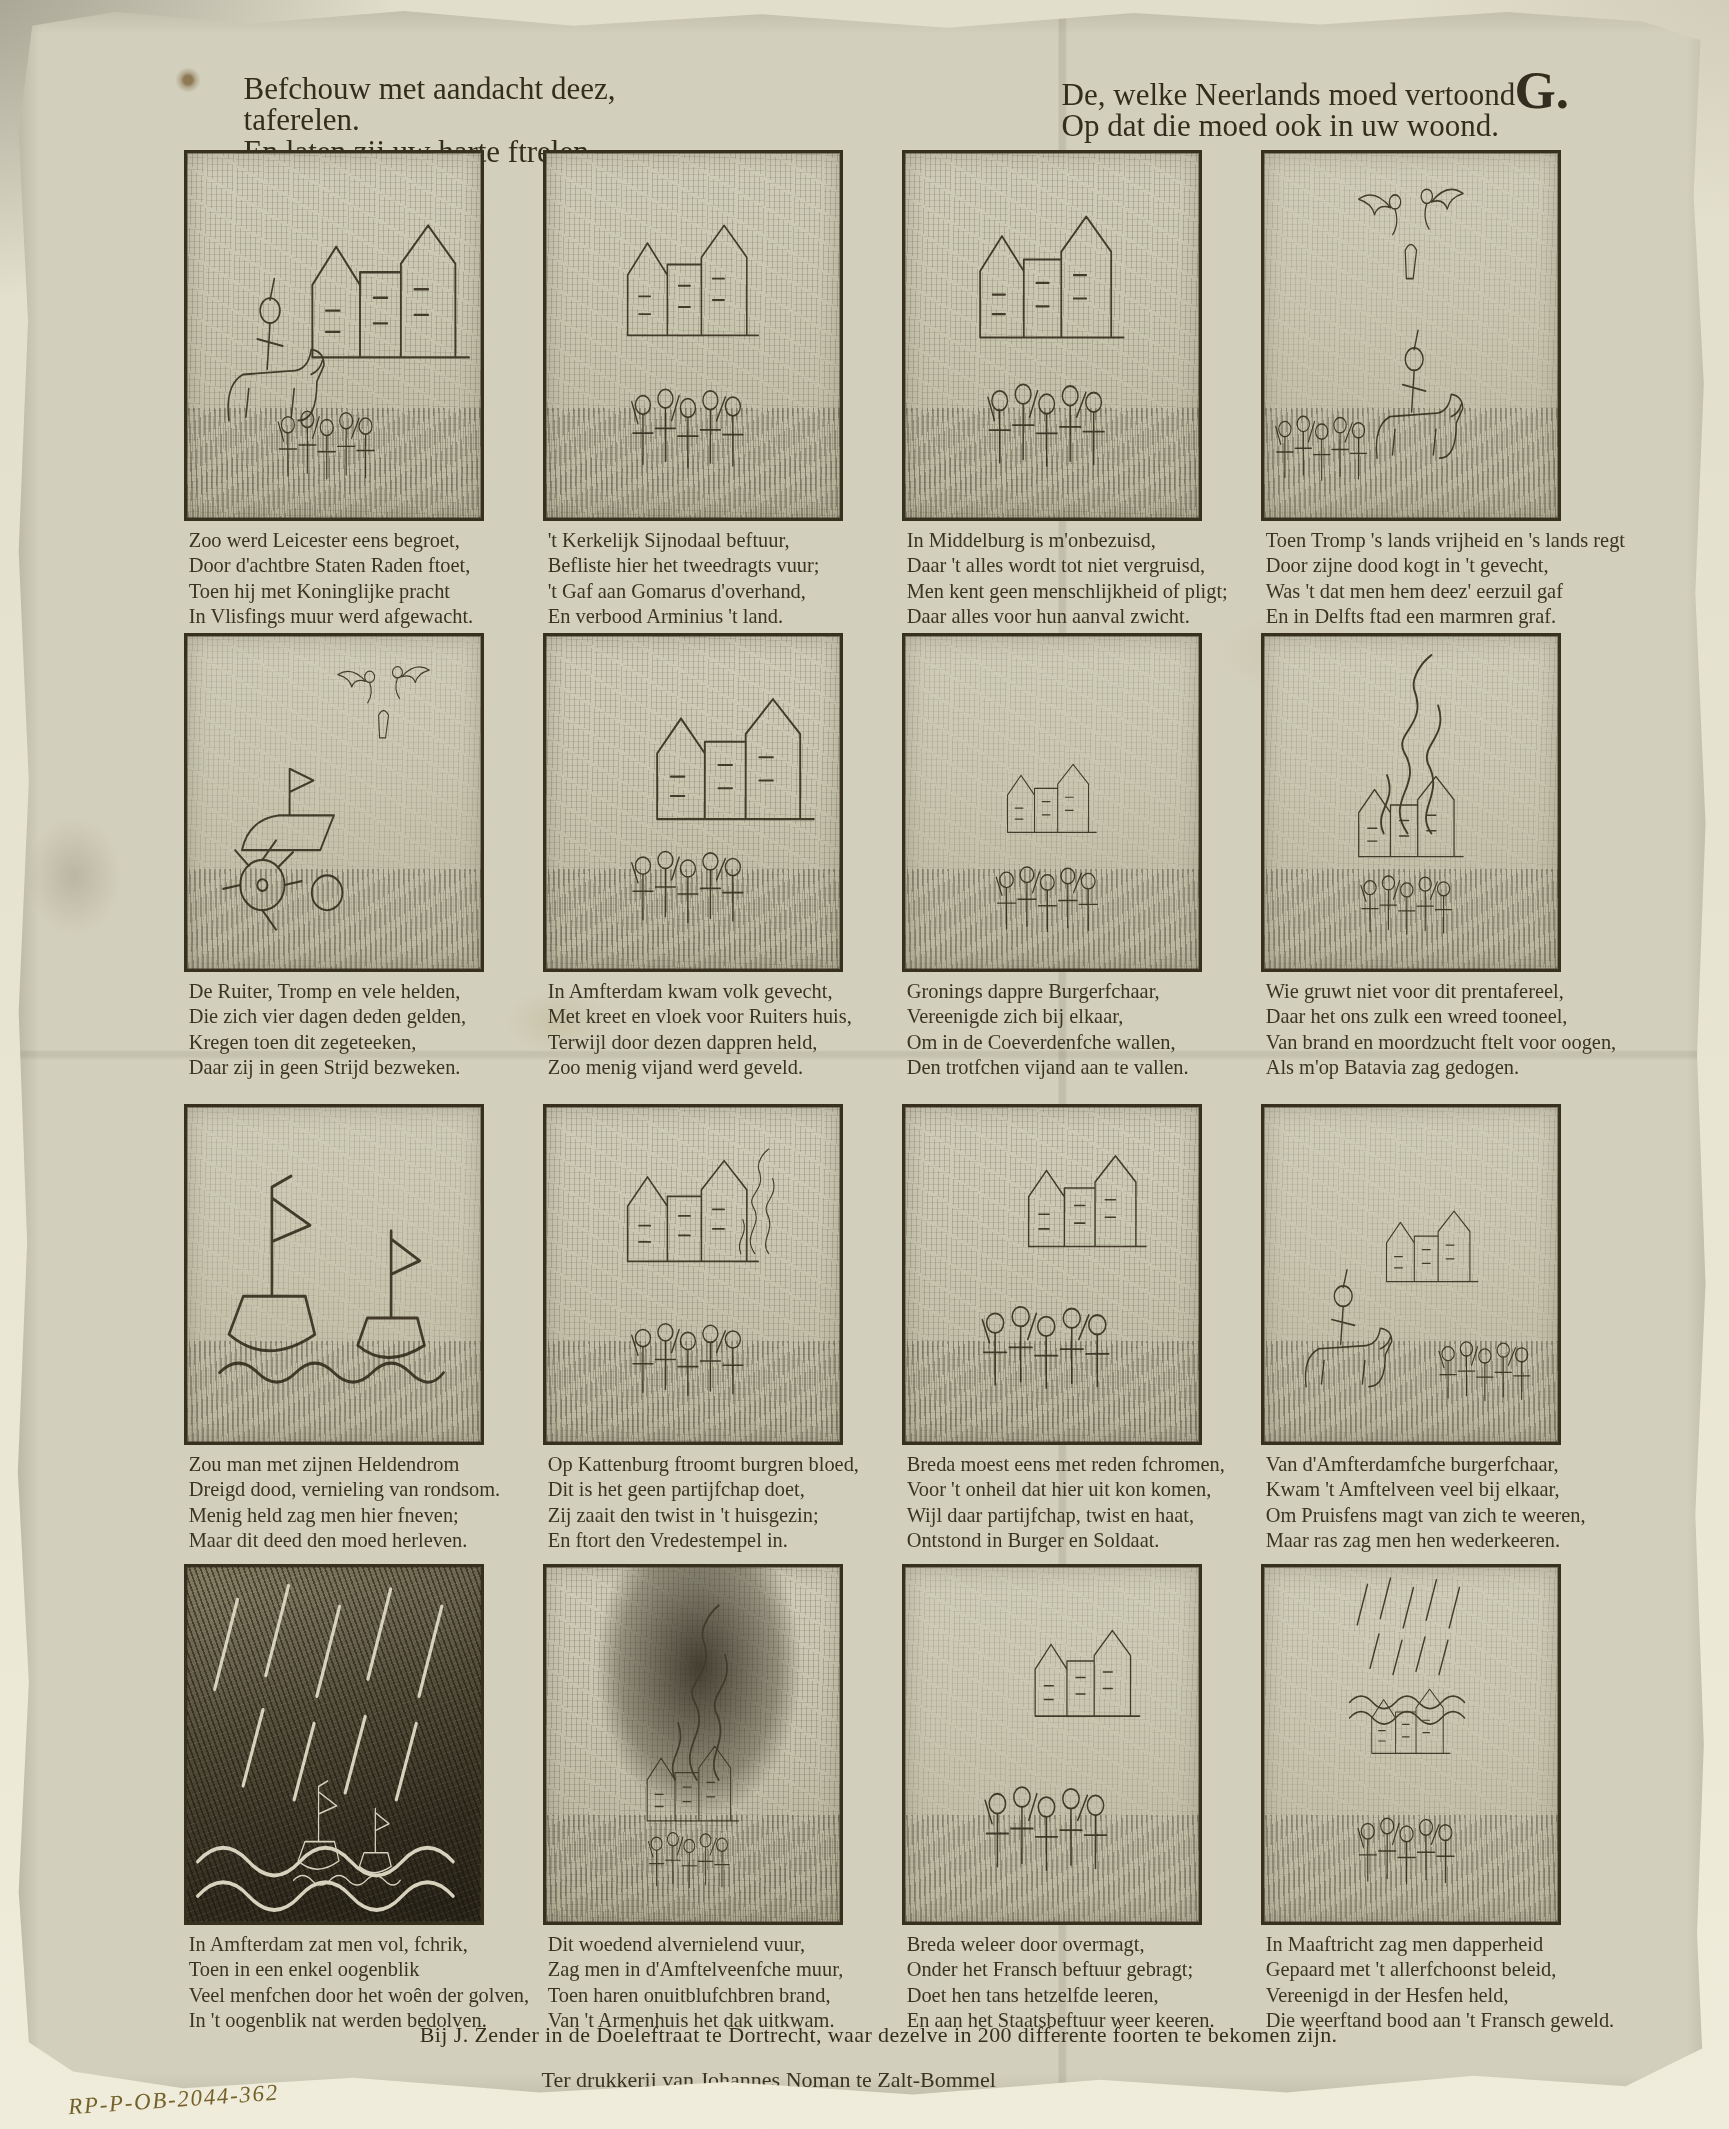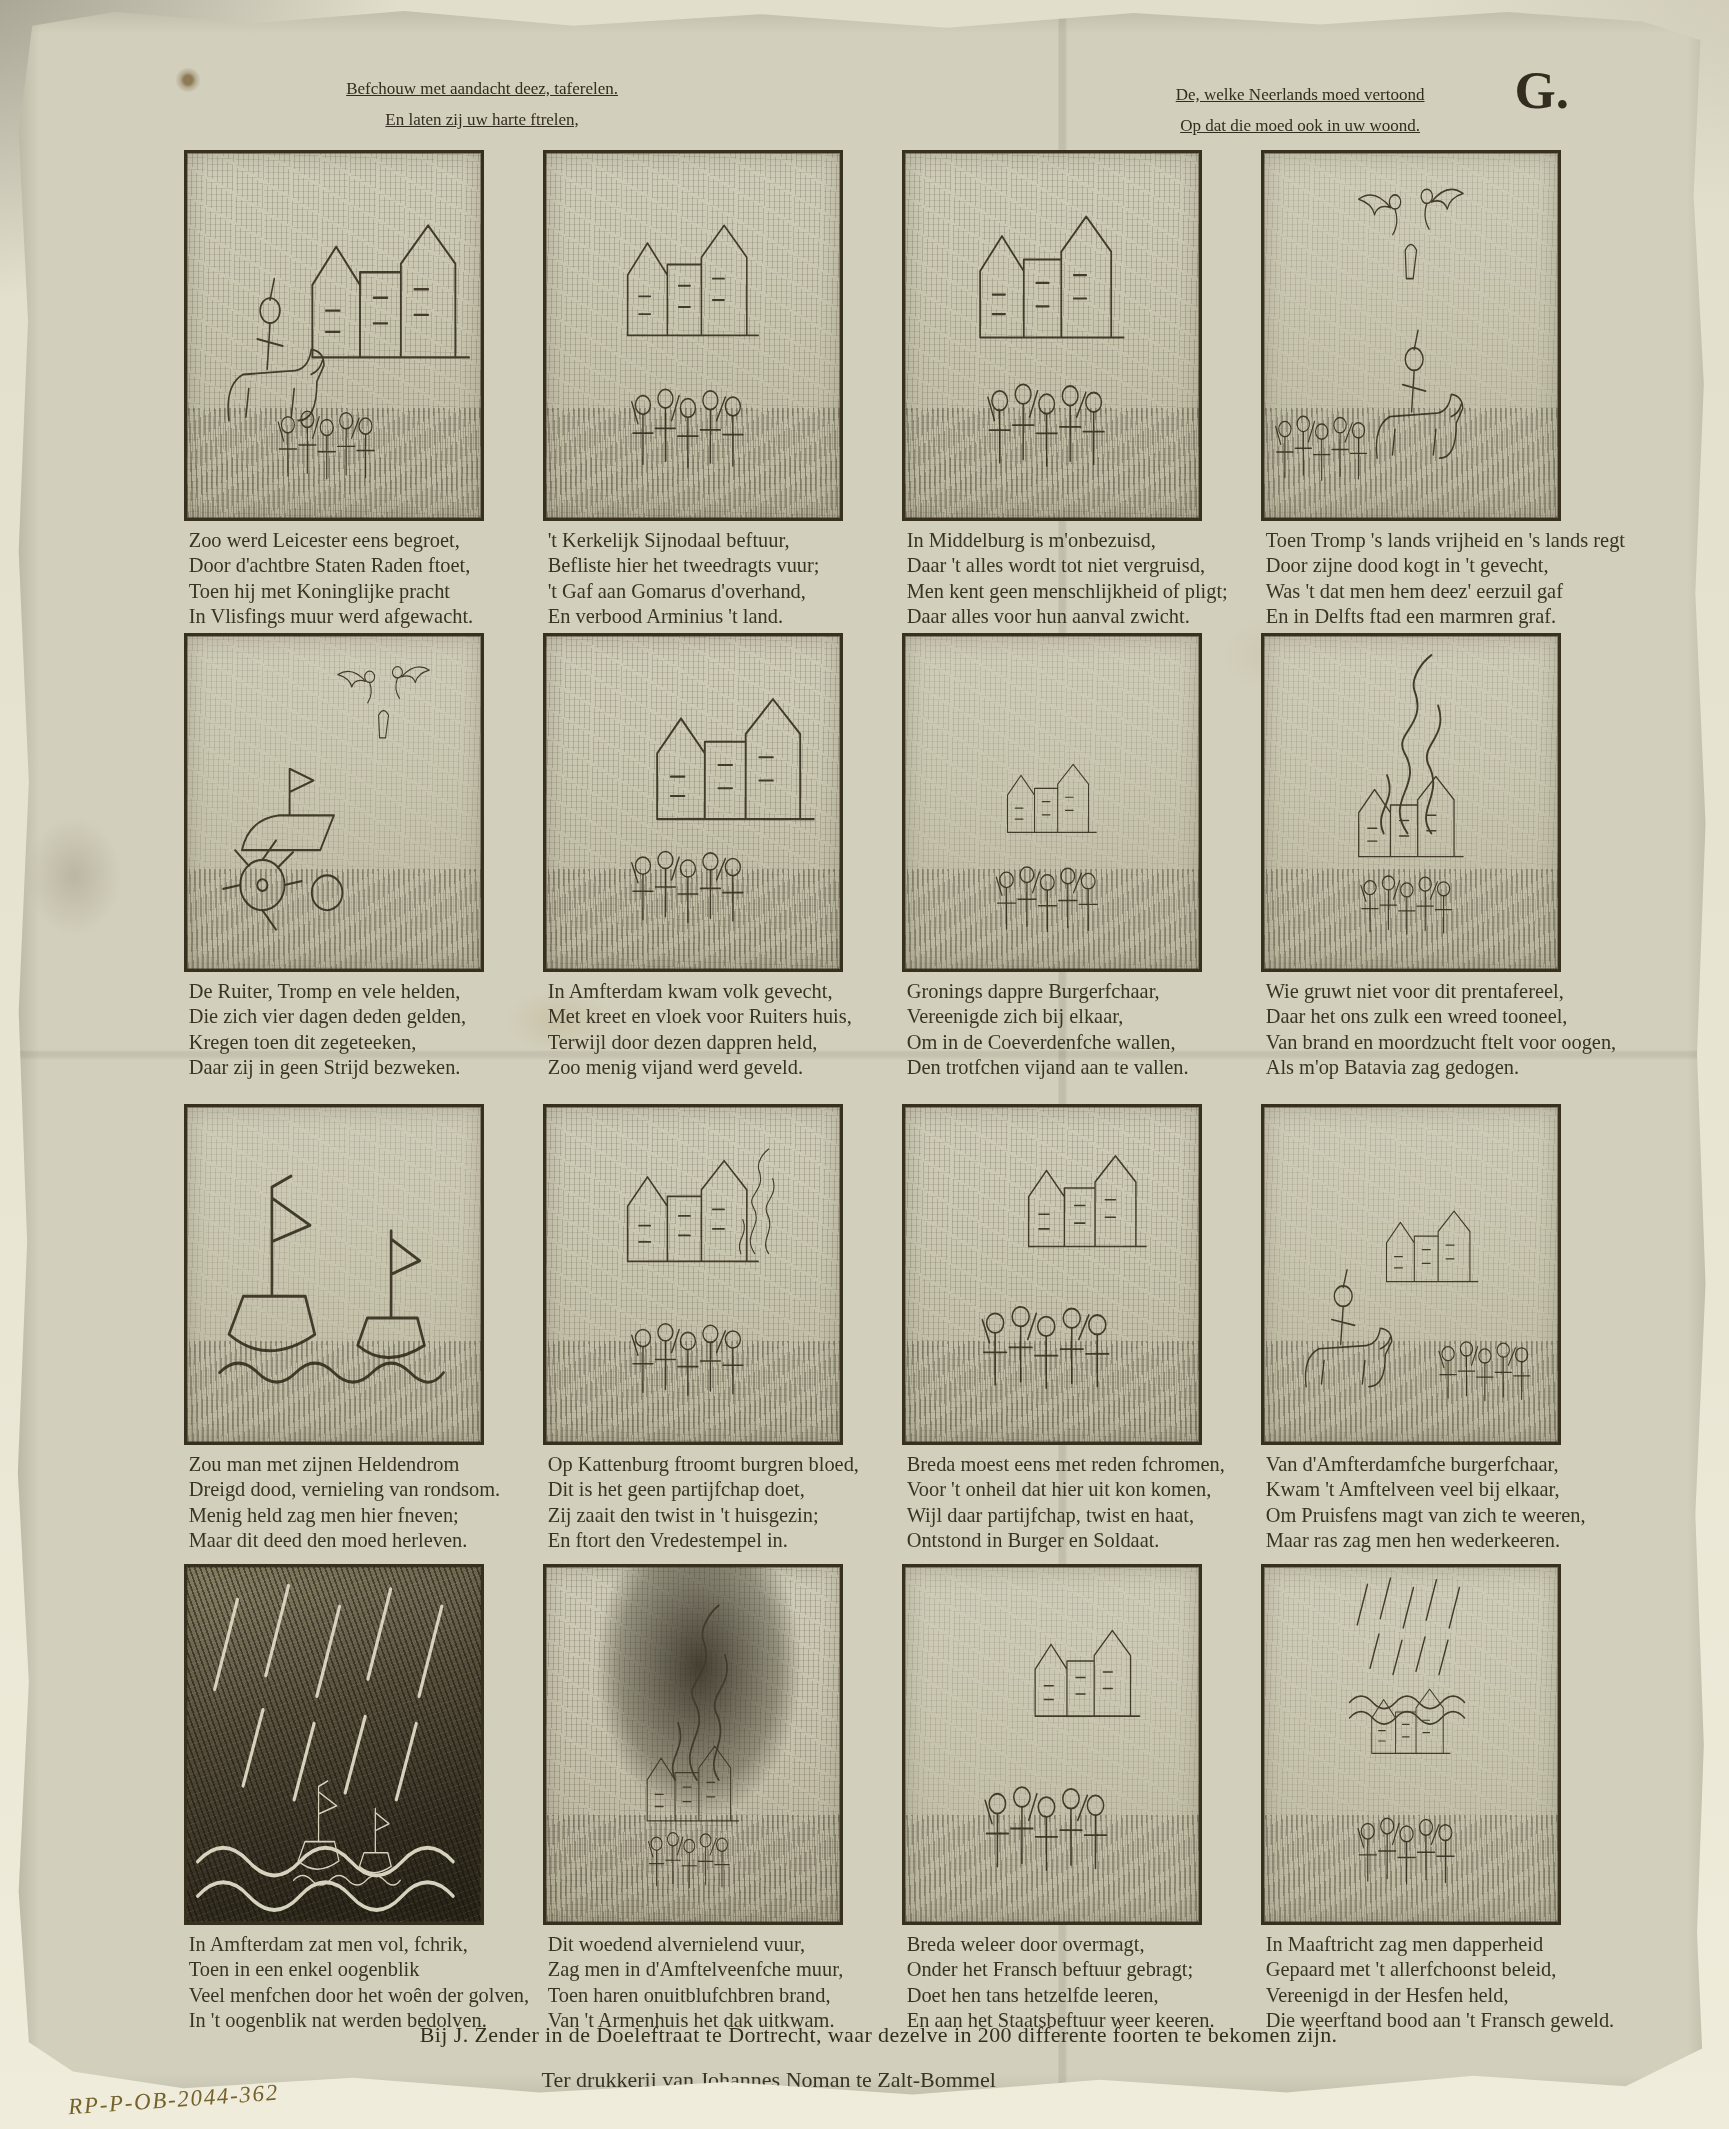--- a/index.html
+++ b/index.html
@@ -23,21 +23,21 @@
       linear-gradient(0deg, rgba(82,76,60,.14), transparent 27px),
       linear-gradient(180deg, rgba(82,76,60,.14), transparent 27px),
       #d2cfbc;
     clip-path:polygon(1.1% 0.9%,6% 0.25%,14% 0.8%,23% 0.2%,33% 0.9%,44% 0.35%,55% 1%,66% 0.3%,77% 0.85%,88% 0.25%,96% 0.7%,99.4% 1.6%,99% 9%,99.6% 18%,99.1% 28%,99.7% 39%,99.2% 50%,99.7% 61%,99.1% 72%,99.6% 83%,99.2% 92%,99.5% 97.5%,95% 99.3%,86% 98.8%,75% 99.6%,64% 99%,53% 99.7%,42% 99.1%,31% 99.6%,20% 98.9%,10% 99.4%,3.5% 98.6%,0.9% 97.2%,0.3% 90%,0.9% 80%,0.25% 70%,0.8% 59%,0.3% 48%,0.9% 37%,0.3% 26%,0.85% 15%,0.3% 6%);
     box-shadow:5.1px 6.8px 19px rgba(50,45,30,.35);
   }
   .crease{position:absolute;inset:0;pointer-events:none;
     background:
       linear-gradient(90deg, transparent 0 61.5%, rgba(60,52,38,.11) 61.6% 61.9%, transparent 62.1%),
       linear-gradient(180deg, transparent 0 49.8%, rgba(60,52,38,.09) 49.9% 50.1%, transparent 50.3%);}
-  .hdr{position:absolute;font-size:17px;line-height:31.5px;text-align:center;color:#332d1f;text-decoration:underline;}
+  .hdr{position:absolute;font-size:31px;line-height:31.5px;text-align:left;color:#332d1f;}
   .hdr-left{left:230px;top:66px;width:477px;}
   .hdr-right{left:1048px;top:72px;width:477px;}
   .series-letter{position:absolute;left:1501px;top:53px;font-size:53px;font-weight:700;color:#332d1f;}
   .row{position:absolute;left:170px;display:grid;grid-template-columns:repeat(4,300px);column-gap:59px;}
   .row-1{top:143px;} .row-2{top:626px;} .row-3{top:1097px;} .row-4{top:1557px;}
   .row-1 .wc{height:371px;} .row-2 .wc{height:339px;} .row-3 .wc{height:341px;} .row-4 .wc{height:361px;}
   .wc{position:relative;border:3.4px solid #37301f;box-sizing:border-box;
     background:linear-gradient(180deg,#cfccb8 0%,#c9c6b0 45%,#bcb8a0 100%);
     box-shadow:inset 0 0 0 0.9px rgba(70,62,45,.5), inset 0 0 22px rgba(70,62,45,.25);}
   .hatch{position:absolute;inset:0;

